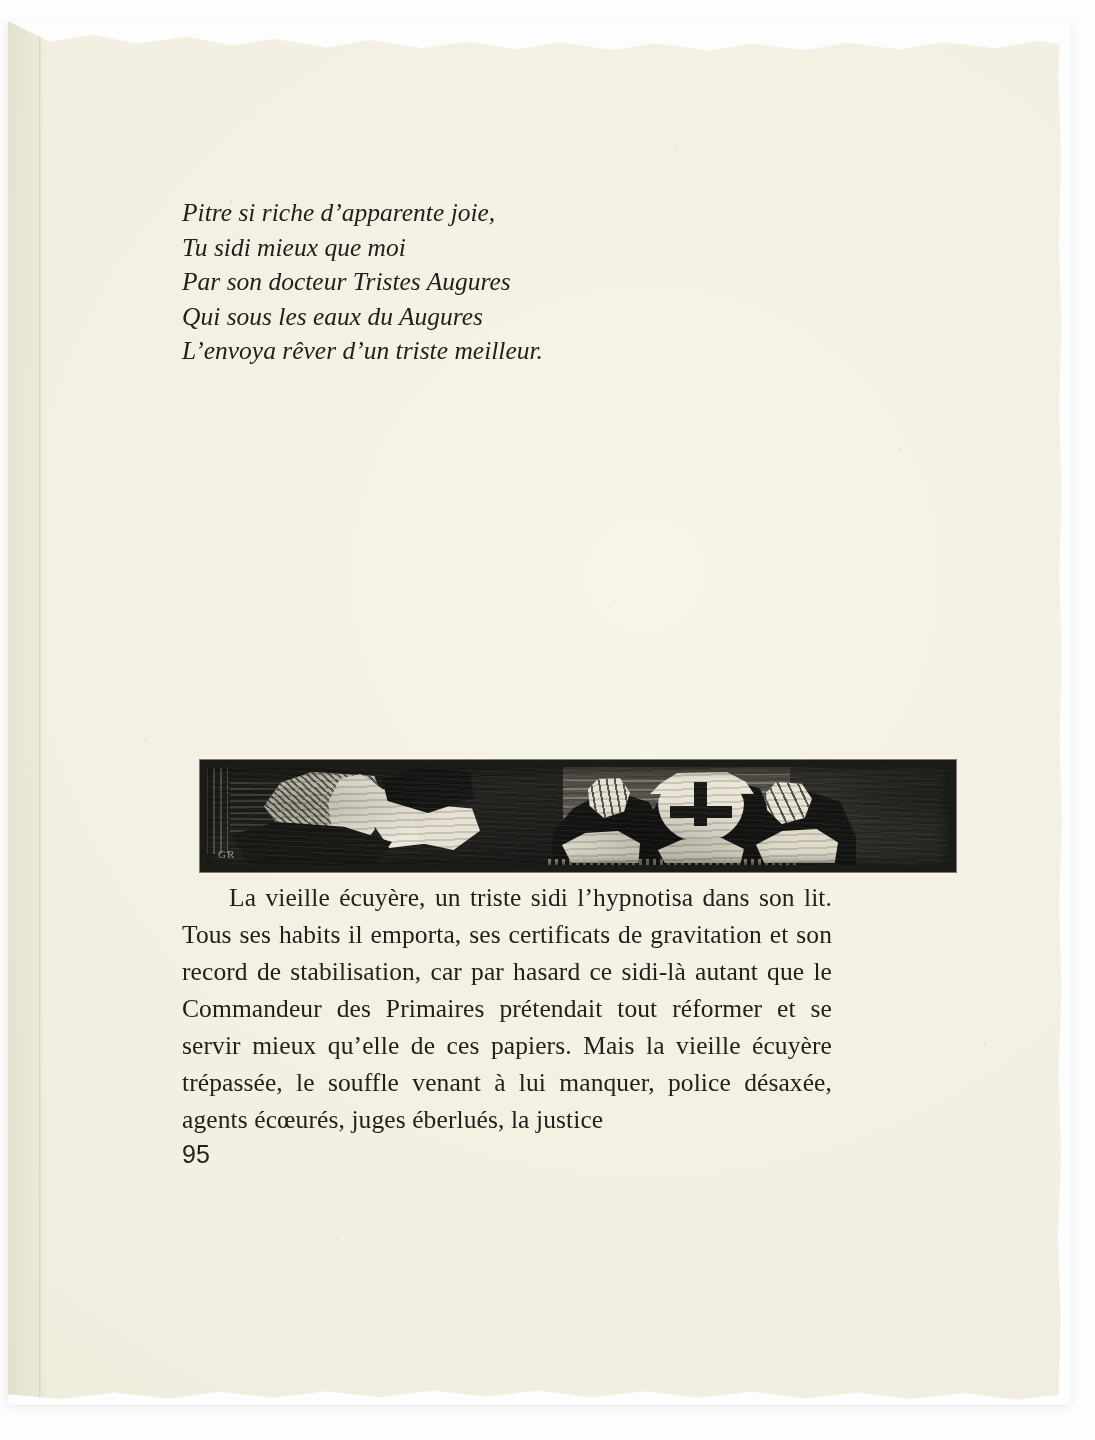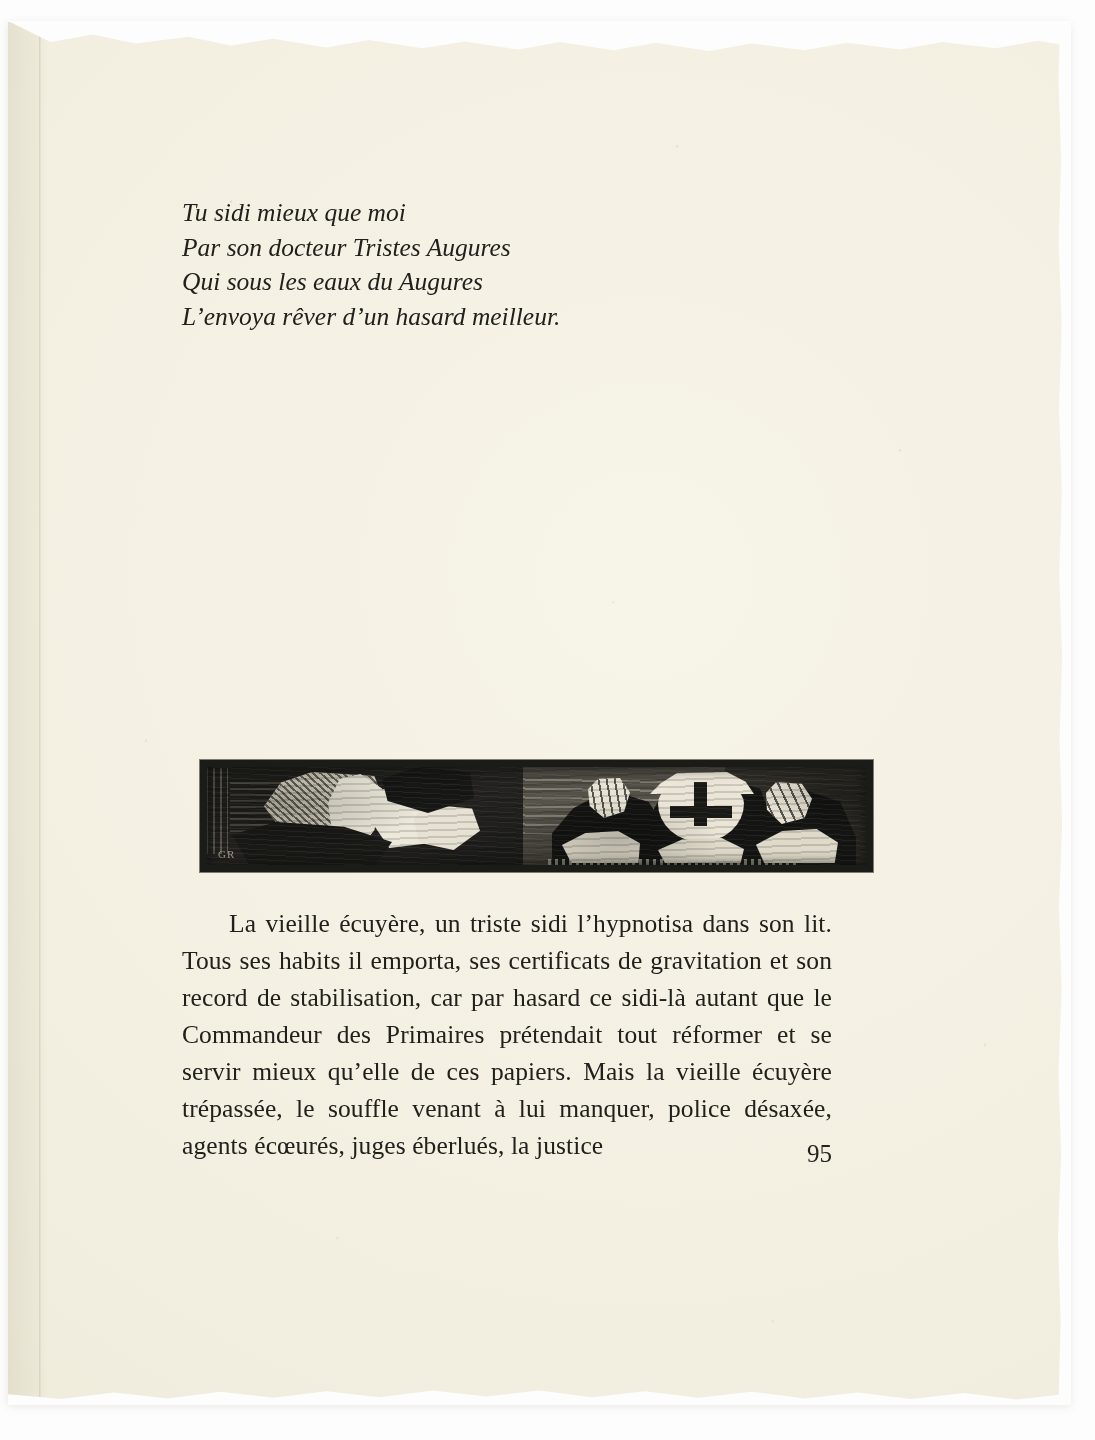--- a/index.html
+++ b/index.html
@@ -136,21 +136,21 @@
   .verse .roman { font-style: normal; }
 
   .gap-a { height: 31px; }
   .gap-b { height: 34px; }
 
   
   #woodcut {
     position: absolute;
     left: 200px;
     top: 760px;
-    width: 673px;
+    width: 756px;
     height: 112px;
     background: #b91c1c;
     overflow: hidden;
     box-shadow: 0 0 0 1px rgba(25,25,22,.55);
   }
   #woodcut .plate {
     position: absolute; inset: 0;
     background:
       linear-gradient(100deg, #24231f 0%, #2a2925 18%, #3d3b34 30%, #4a4840 42%,
                               #56544a 50%, #474539 60%, #33312a 74%, #262520 100%);
@@ -348,24 +348,24 @@
       radial-gradient(ellipse 22% 50% at 62% 70%, rgba(0,0,0,.55), transparent 70%),
       radial-gradient(ellipse 18% 40% at 95% 30%, rgba(0,0,0,.6), transparent 70%);
   }
 
   
   #folio {
     position: absolute;
     left: 182px;
     top: 1140px;
     width: 650px;
-    text-align: right;
+    text-align: left;
     font-size: 25px;
     color: #24221e;
-    font-family: Liberation Serif, serif;
+    font-family: Liberation Sans, sans-serif;
   }
 </style>
 </head>
 <body>
 
 <div id="backdrop"></div>
 
 <div id="sheet">
   <div class="fibers"></div>
   <div class="gutter"></div>
@@ -374,24 +374,25 @@
   <div class="deckle-bottom"></div>
   <div class="deckle-right"></div>
 </div>
 
 <div id="textblock">
 
 
   <div class="gap-a"></div>
 
   <ul class="verse">
+    <li><span>Pitre si riche d’apparente joie,</span><span class="roman"></span></li>
     <li><span>Tu sidi mieux que moi</span><span class="roman"></span></li>
     <li><span>Par son docteur Tristes Augures</span><span class="roman"></span></li>
     <li><span>Qui sous les eaux du Augures</span><span class="roman"></span></li>
-    <li><span>L’envoya rêver d’un hasard meilleur.</span><span class="roman"></span></li>
+    <li><span>L’envoya rêver d’un triste meilleur.</span><span class="roman"></span></li>
   </ul>
 
   <div class="gap-b"></div>
 
 
 </div>
 
 <div id="woodcut">
   <div class="plate"></div>
   <div class="wall"></div>
@@ -424,17 +425,17 @@
   <div class="lap lap-c"></div>
   <div class="bench"></div>
 
   <div class="gouge"></div>
   <div class="gouge2"></div>
   <div class="mottle"></div>
   <div class="monogram">GR</div>
   <div class="frame"></div>
 </div>
 
-<div id="textblock2" style="position:absolute;left:182px;top:905px;width:650px;">
+<div id="textblock2" style="position:absolute;left:182px;top:879px;width:650px;">
   <p class="para">La vieille écuyère, un triste sidi l’hypnotisa dans son lit. Tous ses habits il emporta, ses certificats de gravitation et son record de stabilisation, car par hasard ce sidi-là autant que le Commandeur des Primaires prétendait tout réformer et se servir mieux qu’elle de ces papiers. Mais la vieille écuyère trépassée, le souffle venant à lui manquer, police désaxée, agents écœurés, juges éberlués, la justice</p>
 </div>
 
 <div id="folio">95</div>
 
 </body></html>

